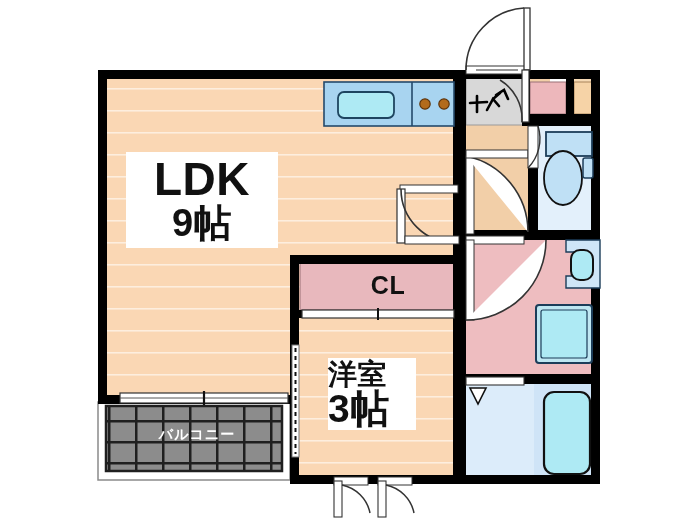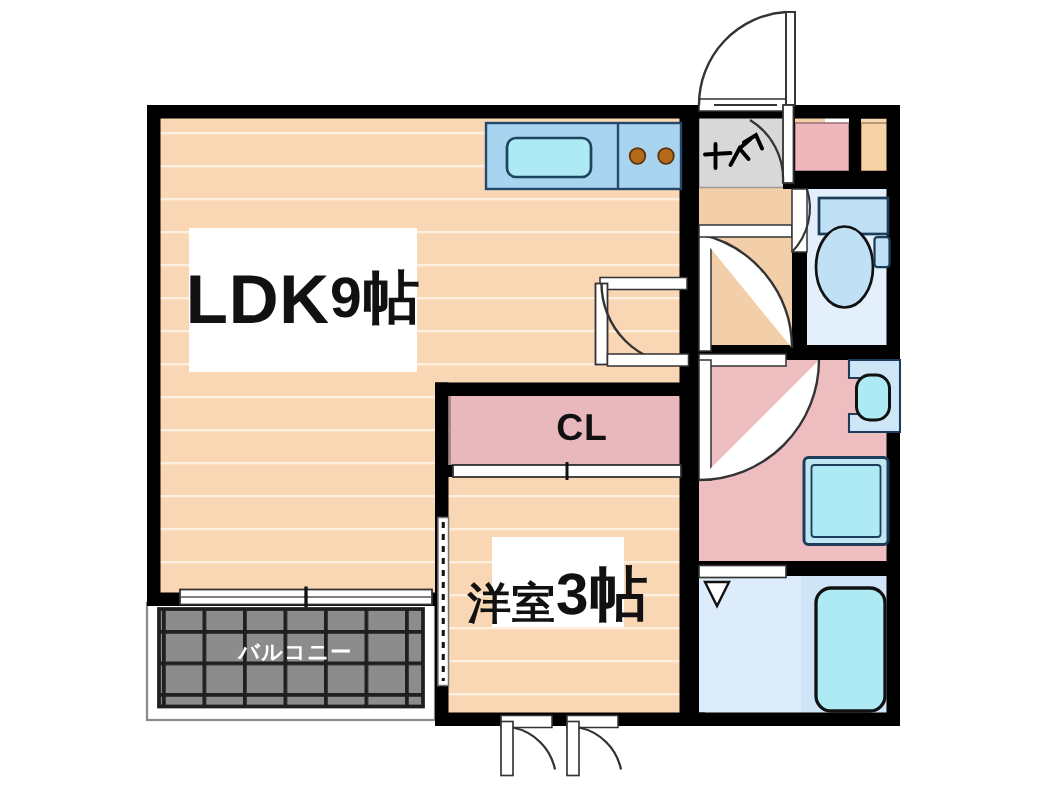--- a/index.html
+++ b/index.html
@@ -33,30 +33,30 @@
     font-weight: 700;
     text-align: center;
     line-height: 1.04;
     white-space: pre;
     letter-spacing: 0.5px;
   }
   #label-ldk {
     left: 126px; top: 152px;
     width: 152px; height: 96px;
     font-size: 45px;
-    display: flex; flex-direction: row;
+    display: flex; flex-direction: column;
     align-items: center; justify-content: center;
   }
   #label-ldk .l1 { font-size: 46px; }
   #label-ldk .l2 { font-size: 38px; }
   #label-bedroom {
     left: 328px; top: 358px;
-    width: 88px; height: 60px;
-    display: flex; flex-direction: row;
-    align-items: flex-end; justify-content: center;
+    width: 88px; height: 72px;
+    display: flex; flex-direction: column;
+    align-items: flex-start; justify-content: center;
   }
   #label-bedroom .l1 { font-size: 29px; font-weight: 700; }
   #label-bedroom .l2 { font-size: 39px; font-weight: 700; }
   #label-cl {
     left: 360px; top: 272px;
     width: 56px; height: 26px;
     background: transparent;
     font-size: 25px;
     display: flex; align-items: center; justify-content: center;
   }

